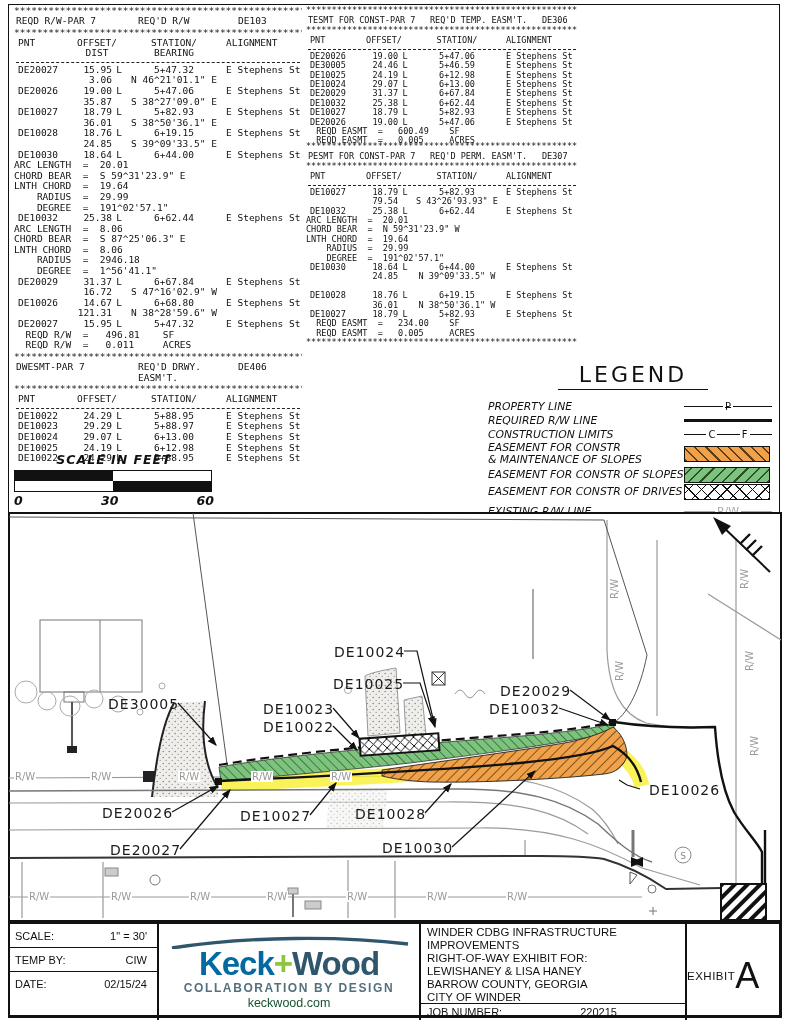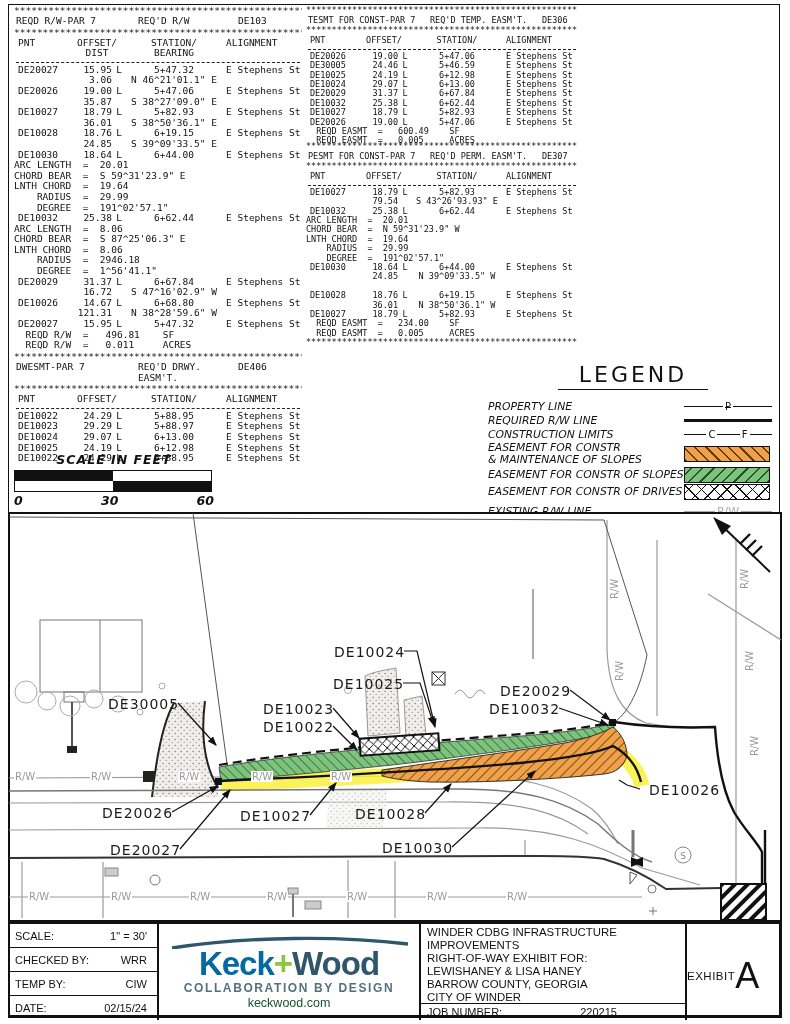--- a/index.html
+++ b/index.html
@@ -686,24 +686,20 @@
       <div class="rwlabel vert" style="left: 741px; top: 245px;">R/W</div>
     </div>
 
   <div id="titleblock">
     <div id="tb-info" class="tb-cell">
       <div class="tb-row">
         <span class="lab">SCALE:</span>
         <span class="val">1" = 30'</span>
       </div>
       <div class="tb-row">
-        <span class="lab">CHECKED BY:</span>
-        <span class="val">WRR</span>
-      </div>
-      <div class="tb-row">
         <span class="lab">TEMP BY:</span>
         <span class="val">CIW</span>
       </div>
       <div class="tb-row">
         <span class="lab">DATE:</span>
         <span class="val">02/15/24</span>
       </div>
     </div>
 
     <div id="tb-logo" class="tb-cell">

